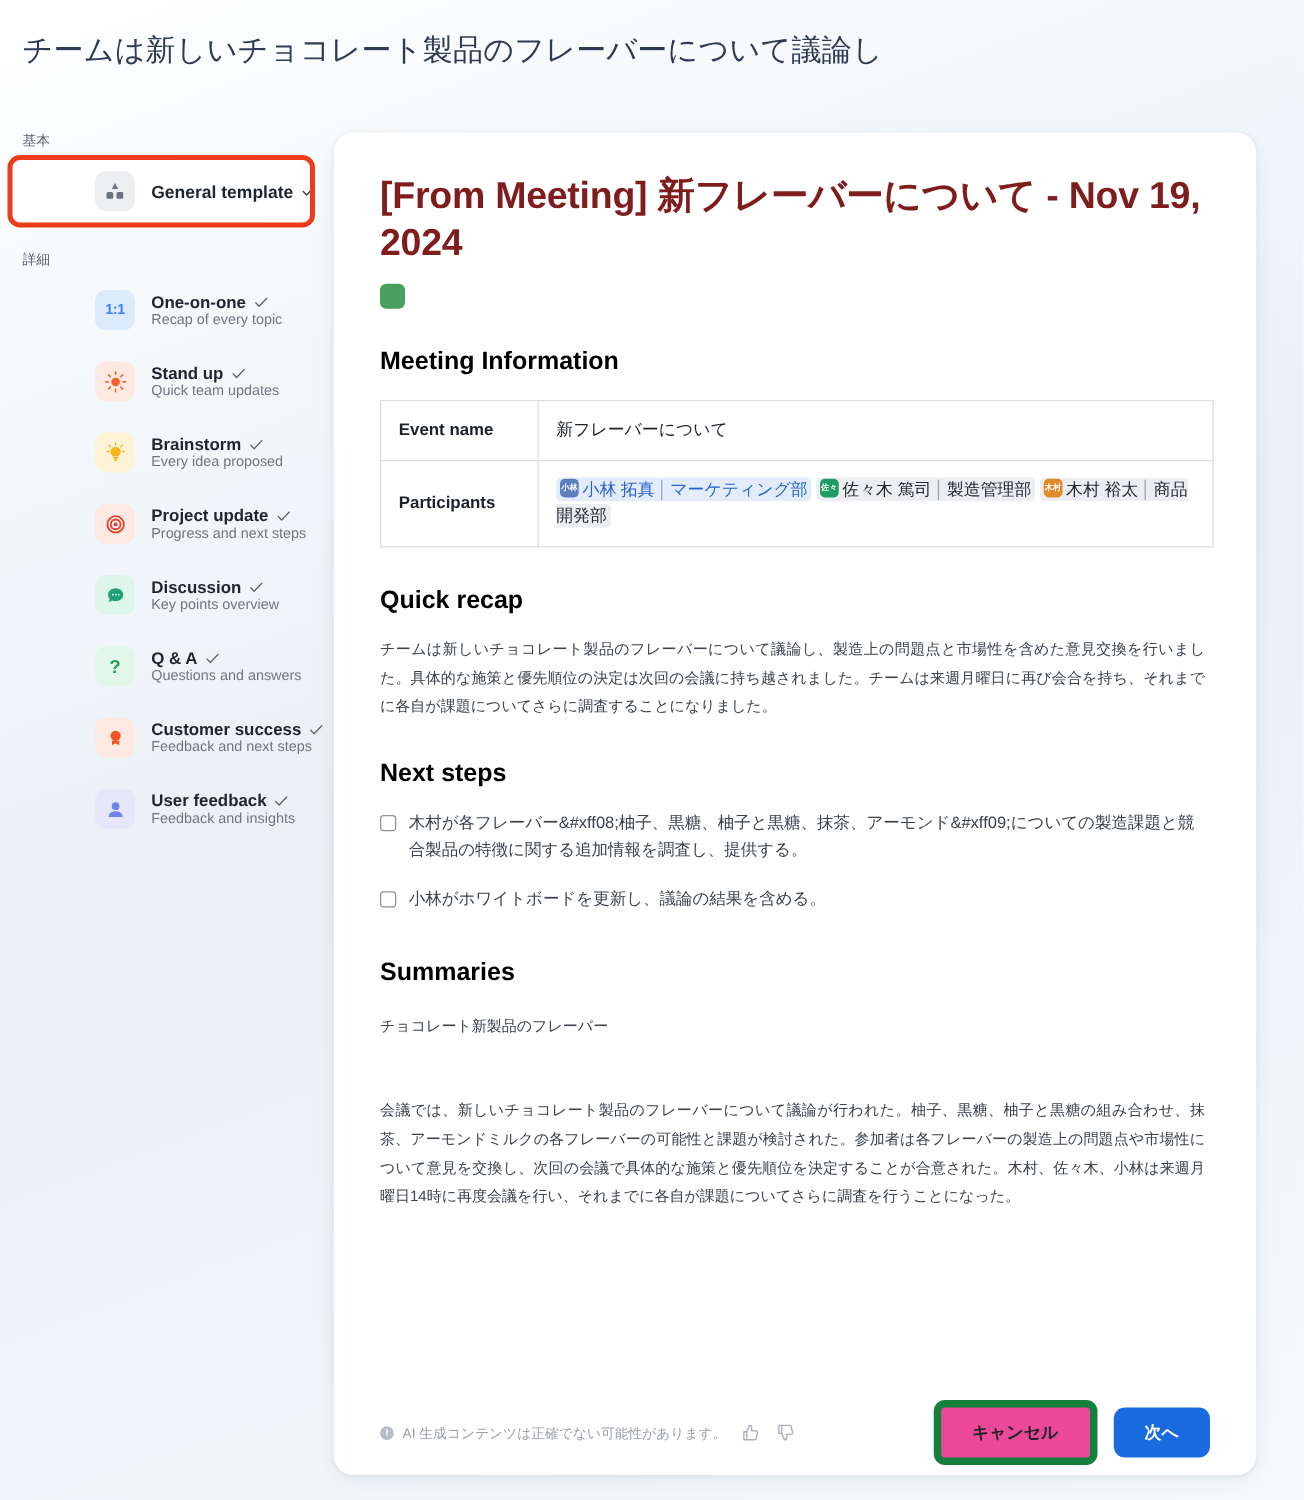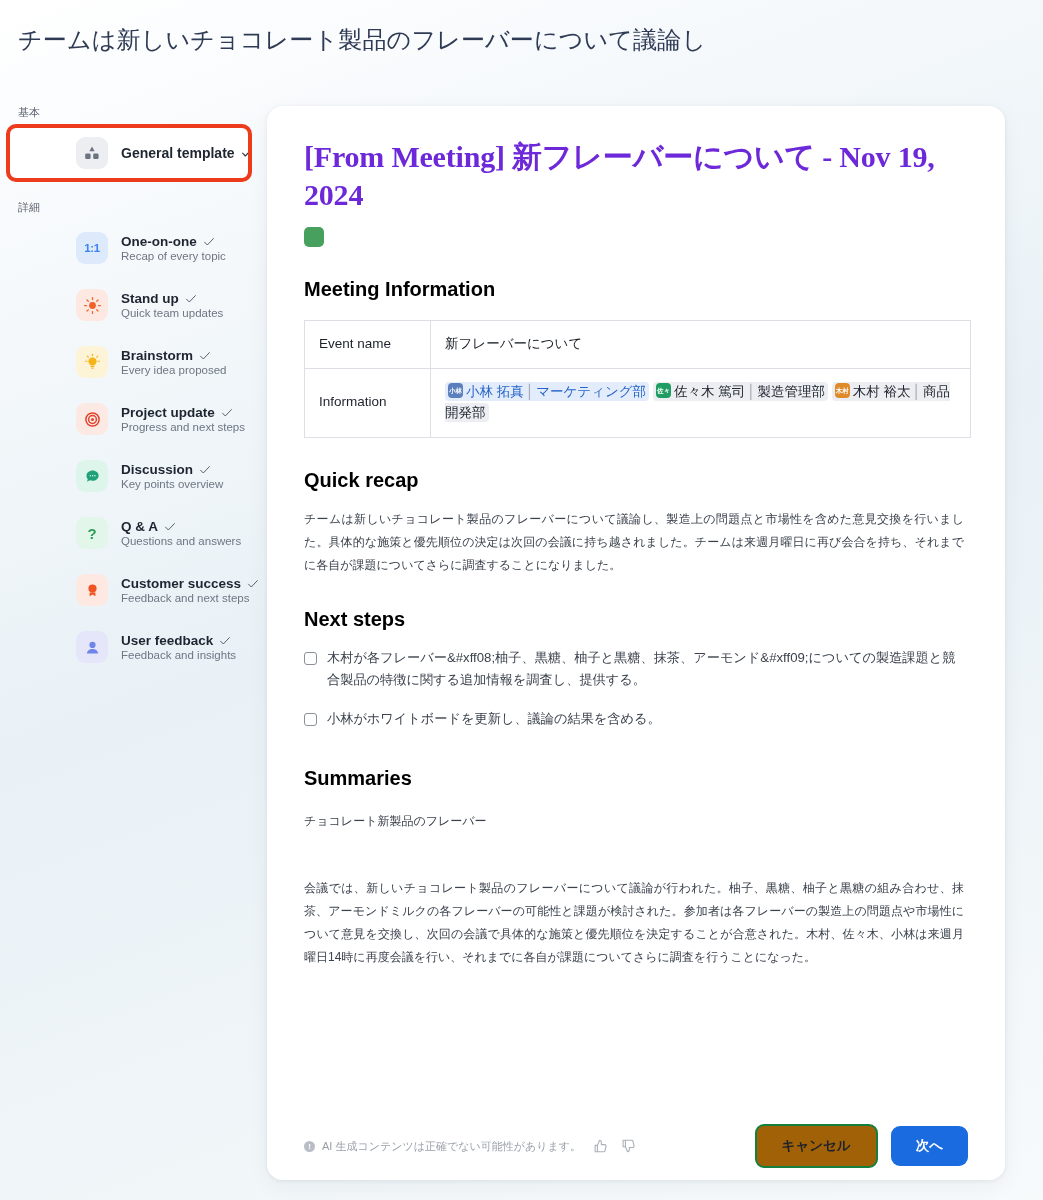--- a/index.html
+++ b/index.html
@@ -90,24 +90,23 @@
   #doc-scroll {
     position: absolute;
     left: 0; top: 0; right: 0; bottom: 68px;
     padding: 32px 37px 0 37px;
     overflow: hidden;
   }
 
   #doc-title {
     font-size: 30px;
     font-weight: 700;
-    color: #6d28d9;
+    color: #7f1d1d;
     line-height: 1.28;
     letter-spacing: -.2px;
-    font-family: Liberation Serif, serif;
   }
   #doc-color-chip {
     width: 20px; height: 20px;
     background: #48a05f;
     border-radius: 5px;
     margin-top: 12px;
   }
 
   h2.section {
     font-size: 20px;
@@ -126,21 +125,21 @@
     table-layout: fixed;
   }
   table.meeting td {
     border: 1px solid #dcdfe4;
     padding: 13px 14px;
     font-size: 13.5px;
     color: #1d222a;
     vertical-align: middle;
     line-height: 1.55;
   }
-  td.key { width: 126px; font-weight: 400; }
+  td.key { width: 126px; font-weight: 700; }
 
   .chip {
     display: inline;
     border-radius: 4px;
     padding: 2px 3px;
     white-space: normal;
   }
   .chip.blue { background: #e3ecfb; color: #2563c9; }
   .chip.grey { background: #eceef1; color: #222833; }
   .ava {
@@ -214,21 +213,21 @@
   .thumb svg { display:block; }
   #footer-actions { margin-left: auto; display: flex; gap: 13px; align-items: center; }
   .btn {
     font-size: 13.5px; font-weight: 700;
     border-radius: 9px;
     padding: 11px 25px;
     cursor: pointer;
     border: none;
     font-family: inherit;
   }
-  .btn.secondary { background: #a16207; color: #1d222a; border: 2px solid #15803d; }
+  .btn.secondary { background: #ec4899; color: #1d222a; border: 6px solid #15803d; }
   .btn.primary { background: #1a6ae0; color: #fff; }
 </style>
 </head>
 <body>
 
 <div id="page-header">チームは新しいチョコレート製品のフレーバーについて議論し</div>
 
 <div id="sidebar">
 
   <div class="sec-label">基本</div>
@@ -445,21 +444,21 @@
 
     <h2 class="section">Meeting Information</h2>
 
     <table class="meeting">
       <tbody>
           <tr>
         <td class="key">Event name</td>
         <td>新フレーバーについて</td>
       </tr>
       <tr>
-        <td class="key">Information</td>
+        <td class="key">Participants</td>
         <td>
           <span class="chip blue"><span class="ava a1">小林</span><span>小林 拓真</span><span class="sep">│</span><span>マーケティング部</span></span>
           <span class="chip grey"><span class="ava a2">佐々</span><span>佐々木 篤司</span><span class="sep">│</span><span>製造管理部</span></span>
           <span class="chip grey"><span class="ava a3">木村</span><span>木村 裕太</span><span class="sep">│</span><span>商品開発部</span></span>
         </td>
       </tr>
     </tbody>
       </table>
 
     <h2 class="section">Quick recap</h2>

